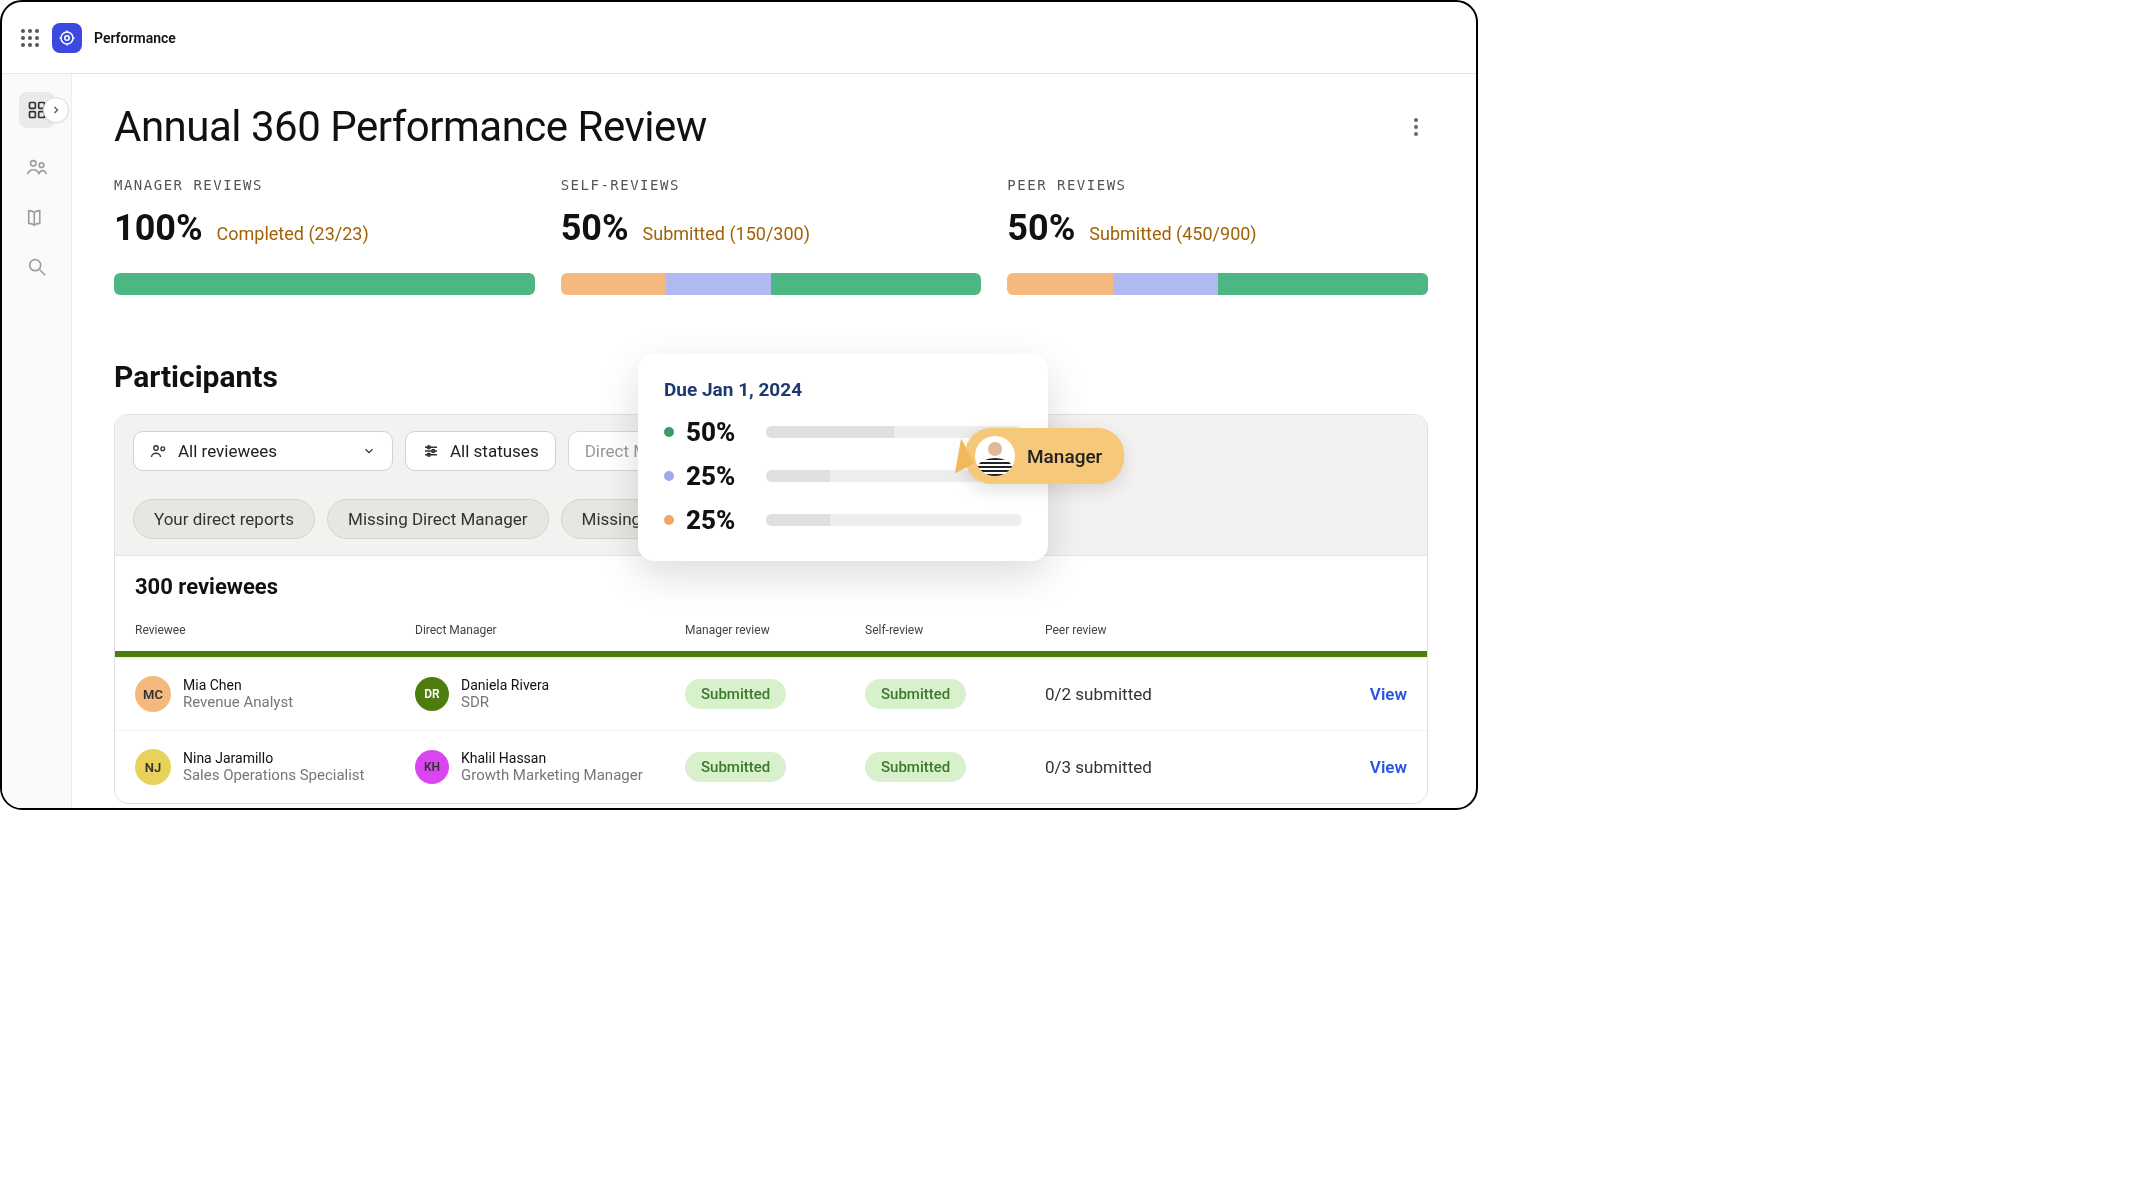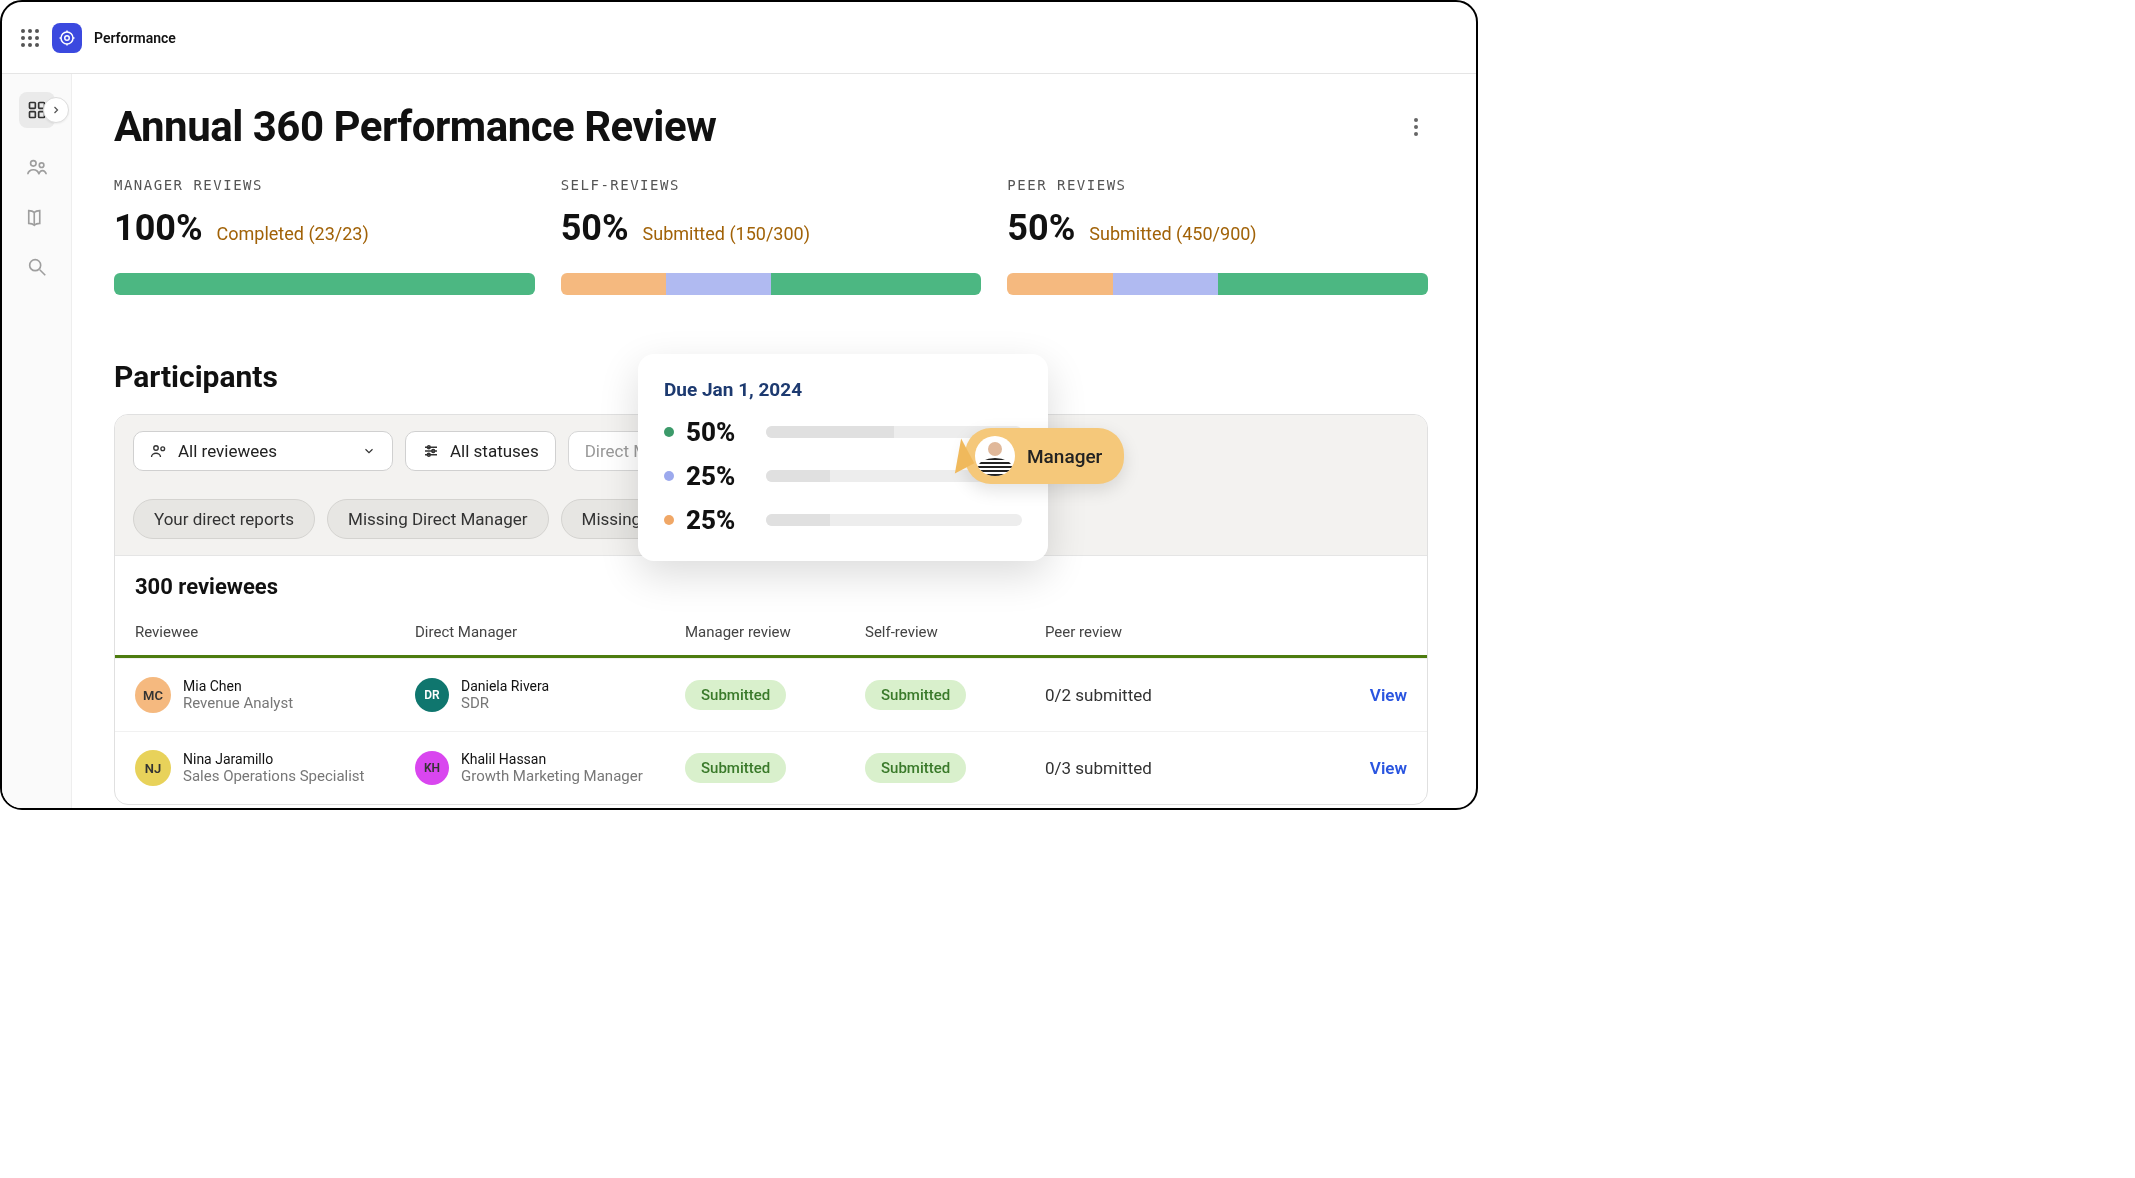--- a/index.html
+++ b/index.html
@@ -77,21 +77,21 @@
     .expand-chevron svg { width: 12px; height: 12px; stroke: #555; fill: none; stroke-width: 2.5; }
     .side-icon { width: 22px; height: 22px; stroke: #9e9e9e; fill: none; stroke-width: 1.8; }
     
     .main {
       flex: 1;
       padding: 28px 48px 0 42px;
       overflow: hidden;
       position: relative;
     }
     .title-row { display: flex; align-items: center; justify-content: space-between; margin-bottom: 26px; }
-    .page-title { font-size: 42px; font-weight: 700; letter-spacing: -0.5px; }
+    .page-title { font-size: 42px; font-weight: 400; letter-spacing: -0.5px; }
     .more-btn { width: 24px; height: 24px; display: flex; flex-direction: column; align-items: center; justify-content: center; gap: 3px; }
     .more-btn div { width: 4px; height: 4px; border-radius: 50%; background: #666; }
     
     .kpi-row { display: flex; gap: 26px; margin-bottom: 64px; }
     .kpi { flex: 1; }
     .kpi-label {
       font-family: ui-monospace, 'SFMono-Regular', Menlo, monospace;
       font-size: 14px;
       letter-spacing: 1.5px;
       color: #555;
@@ -163,21 +163,21 @@
     
     .count-row { padding: 18px 20px 10px; font-size: 22px; font-weight: 700; }
     
     .table { width: 100%; }
     .thead, .trow {
       display: grid;
       grid-template-columns: 280px 270px 180px 180px 200px 1fr;
       align-items: center;
       padding: 14px 20px;
     }
-    .thead { color: #444; font-size: 15px; border-bottom: 3px solid #4d7c0f; }
+    .thead { color: #444; font-size: 12px; border-bottom: 6px solid #4d7c0f; }
     .trow { border-top: 1px solid #f1f1f1; padding-top: 18px; padding-bottom: 18px; }
     .person { display: flex; align-items: center; gap: 12px; }
     .avatar-circ {
       width: 36px; height: 36px; border-radius: 50%;
       display: flex; align-items: center; justify-content: center;
       font-size: 13px; font-weight: 600; color: #333;
     }
     .avatar-circ.sm { width: 34px; height: 34px; font-size: 12px; }
     .person-text .name { font-size: 14px; color: #111; }
     .person-text .role { font-size: 15px; color: #777; }
@@ -414,21 +414,21 @@
           <div id="table-body">
               <div class="trow">
     <div class="person">
       <div class="avatar-circ" style="background:#f5b97f">MC</div>
       <div class="person-text">
                     <div class="name">Mia Chen</div>
                     <div class="role">Revenue Analyst</div>
                   </div>
     </div>
     <div class="person">
-      <div class="avatar-circ sm" style="background:#0f766e;color:#fff">DR</div>
+      <div class="avatar-circ sm" style="background:#4d7c0f;color:#fff">DR</div>
       <div class="person-text">
                     <div class="name">Daniela Rivera</div>
                     <div class="role">SDR</div>
                   </div>
     </div>
     <div><span class="badge">Submitted</span></div>
     <div><span class="badge">Submitted</span></div>
     <div class="peer-text">0/2 submitted</div>
     <div class="view-link">View</div>
               </div>

